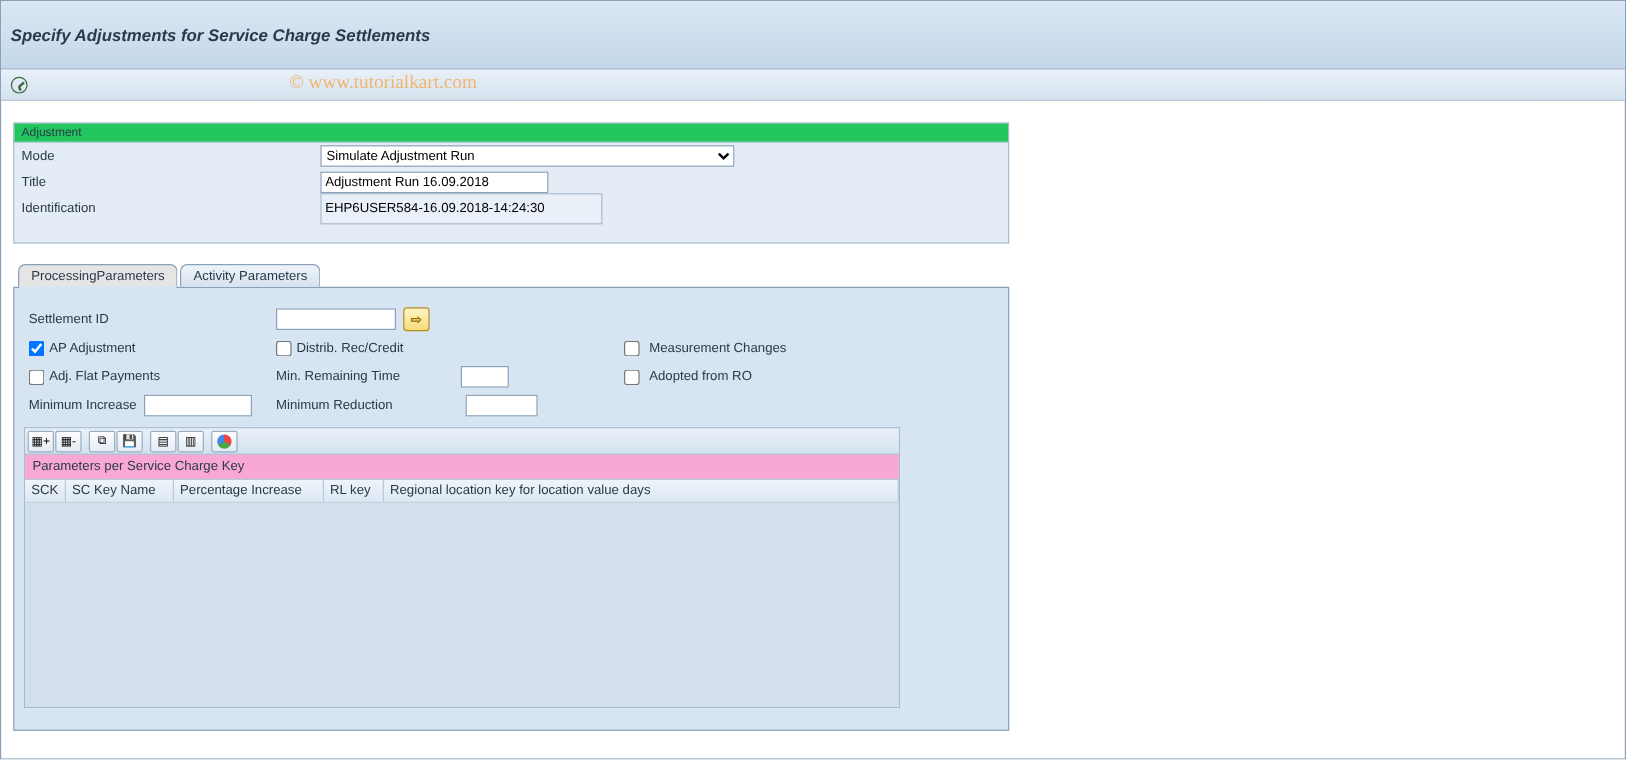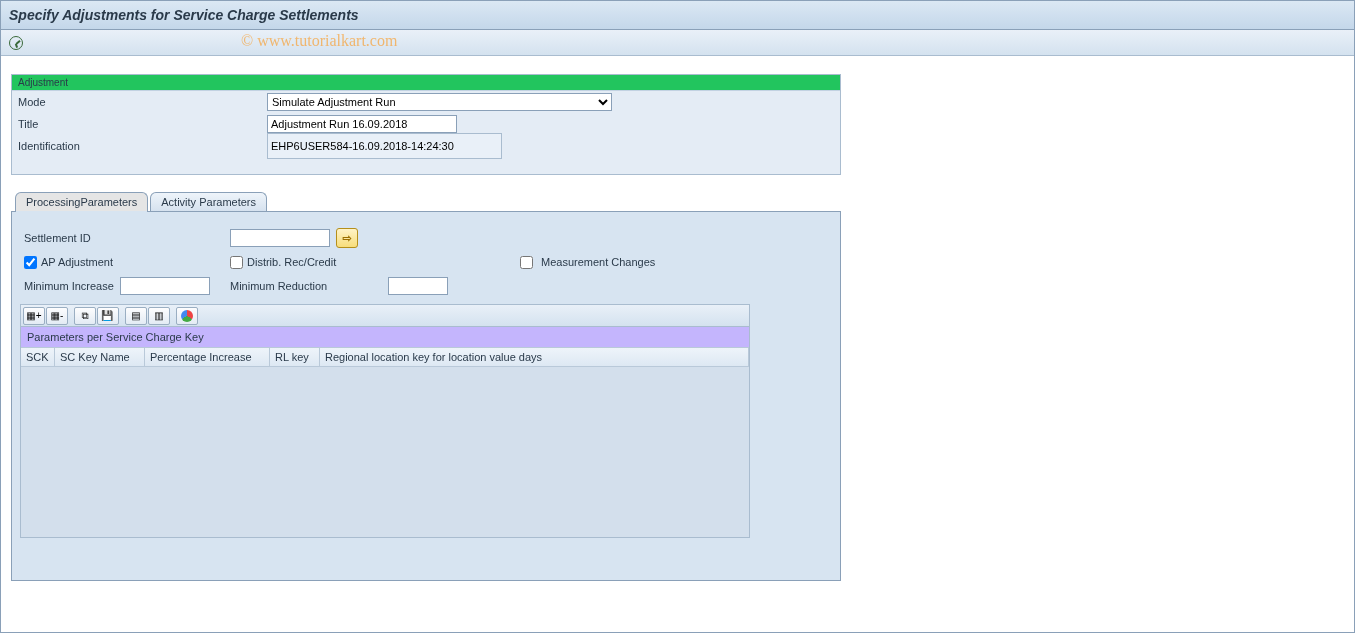--- a/index.html
+++ b/index.html
@@ -1,21 +1,21 @@
 <!DOCTYPE html>
 <html><head>
 <meta charset="utf-8">
 <style>
   * { box-sizing: border-box; }
   html, body { margin:0; padding:0; font-family: Arial, sans-serif; font-size:11px; background:#fff; }
   .outer { width:1355px; height:633px; border:1px solid #8aa0b8; background:#fff; }
   .titlebar {
     background: linear-gradient(#dbe8f4, #c4d7ea);
     border-bottom:1px solid #8aa0b8;
-    padding:6px 8px;
+    padding:20px 8px;
     font-size:14px; font-style:italic; font-weight:bold; color:#2a3a4a;
   }
   .toolbar {
     background: linear-gradient(#e9f0f8, #d4e2ef);
     border-bottom:1px solid #a9bccf;
     height:26px; display:flex; align-items:center; padding:0 8px;
     position:relative;
   }
   .watermark {
     position:absolute; left:240px; top:2px;
@@ -88,21 +88,21 @@
     border-bottom:1px solid #a9bccf; height:22px;
     display:flex; align-items:center; padding:0 2px; gap:1px;
   }
   .tbtn {
     width:22px; height:18px; border:1px solid #9aaec2;
     background:linear-gradient(#fdfdfe,#e3ebf4);
     border-radius:2px; display:inline-flex; align-items:center; justify-content:center;
     font-size:10px;
   }
   .tsep { width:4px; }
-  .alv-caption { padding:4px 6px; color:#2a3a4a; background:#c4b5fd; border-bottom:1px solid #b9c9d9;}
+  .alv-caption { padding:4px 6px; color:#2a3a4a; background:#f9a8d4; border-bottom:1px solid #b9c9d9;}
   .alv-head { display:flex; background:#e3ebf4; border-bottom:1px solid #b9c9d9; }
   .hcell {
     border-right:1px solid #b9c9d9; padding:3px 5px; color:#2a3a4a; font-size:11px;
     background:linear-gradient(#eef4fa,#dde8f3);
   }
   .alv-body { height:170px; background:#d3dfec; }
 
   .exec-icon {
     width:14px; height:14px; border:1.5px solid #3a6a3a; border-radius:50%;
     display:inline-block; position:relative;
@@ -177,20 +177,34 @@
           <div class="col-b">
             <input type="checkbox" class="chk" style="">
             <span class="lbl">Distrib. Rec/Credit</span>
           </div>
           <div class="col-c">
             <input type="checkbox" class="chk" style="">
             <span class="lbl">Measurement Changes</span>
           </div>
         </div>
 
+        <div class="row2">
+          <div class="col-a">
+            <input type="checkbox" class="chk" style="">
+            <span class="lbl">Adj. Flat Payments</span>
+          </div>
+          <div class="col-b">
+            <span class="lbl" style="width:150px;">Min. Remaining Time</span>
+            <input class="textin" style="width: 40px;" value="">
+          </div>
+          <div class="col-c">
+            <input type="checkbox" class="chk" style="">
+            <span class="lbl">Adopted from RO</span>
+          </div>
+        </div>
 
         <div class="row2">
           <div class="col-a" style="gap:8px;">
             <span class="lbl">Minimum Increase</span>
           </div>
           <input class="textin" style="width: 90px; margin-left: -110px; margin-right: 20px;" value="">
           <div class="col-b" style="gap:8px;">
             <span class="lbl" style="width:150px;">Minimum Reduction</span>
             <input class="textin" style="width: 60px;" value="">
           </div>

